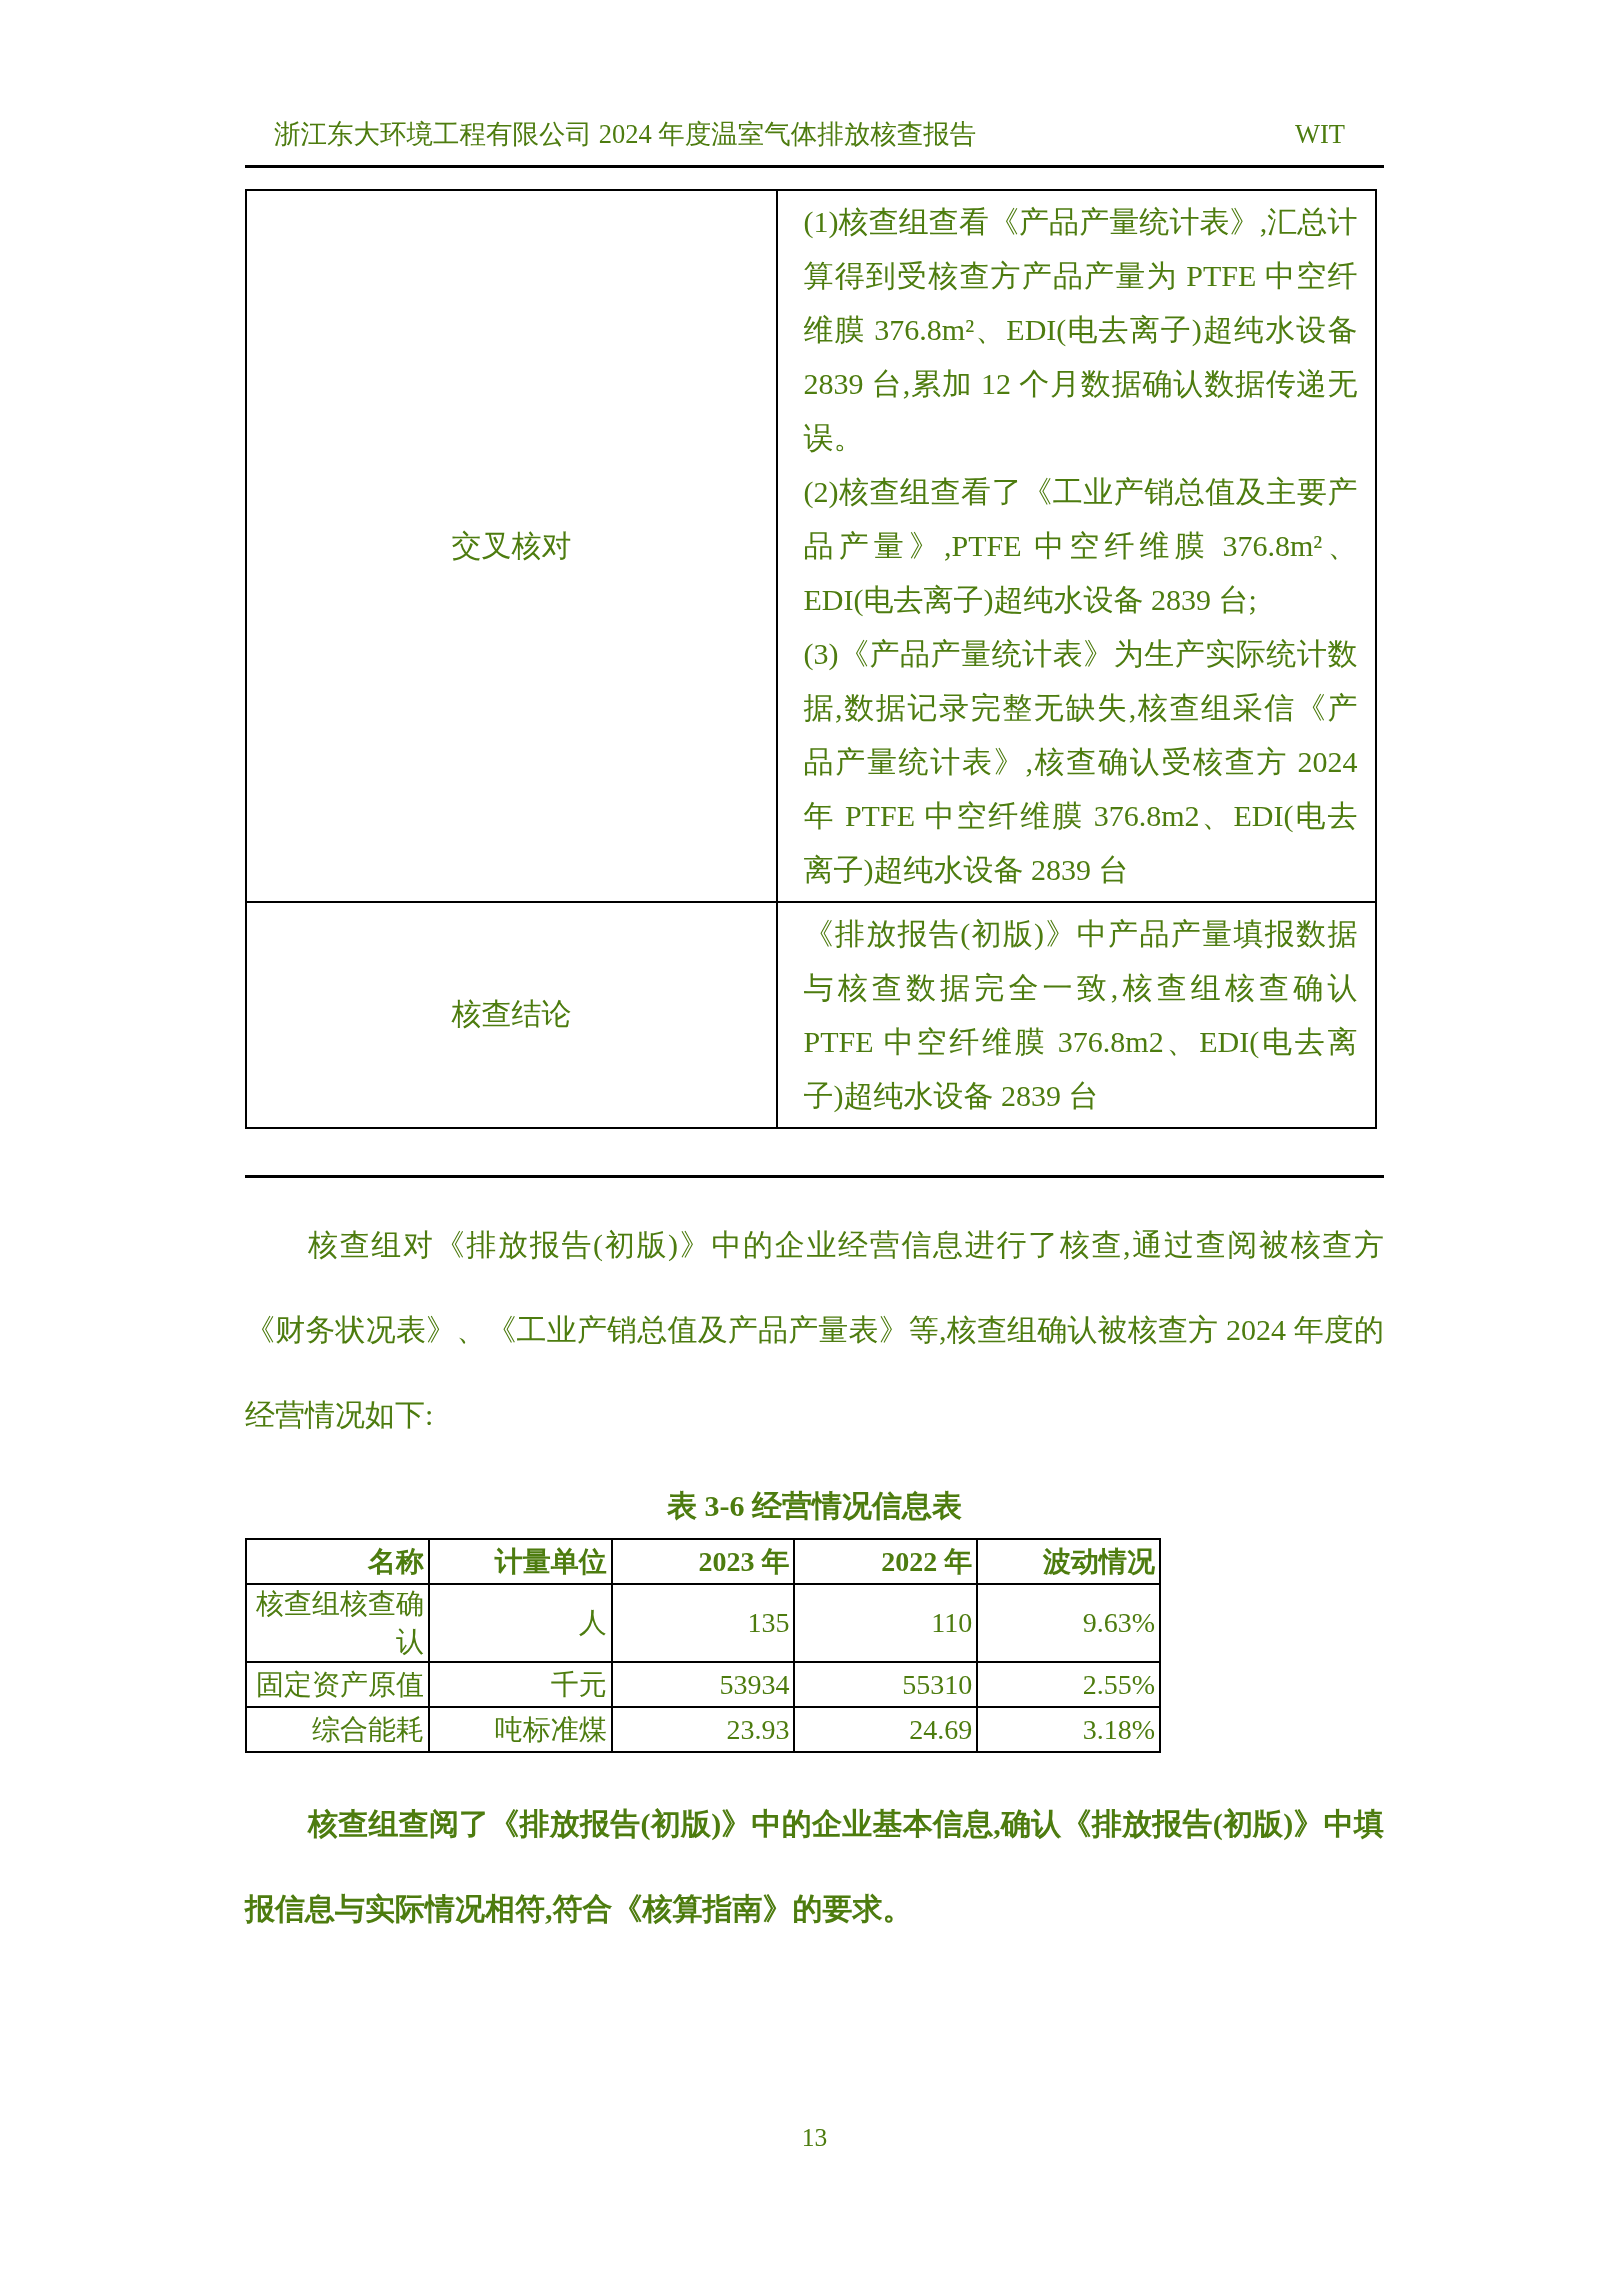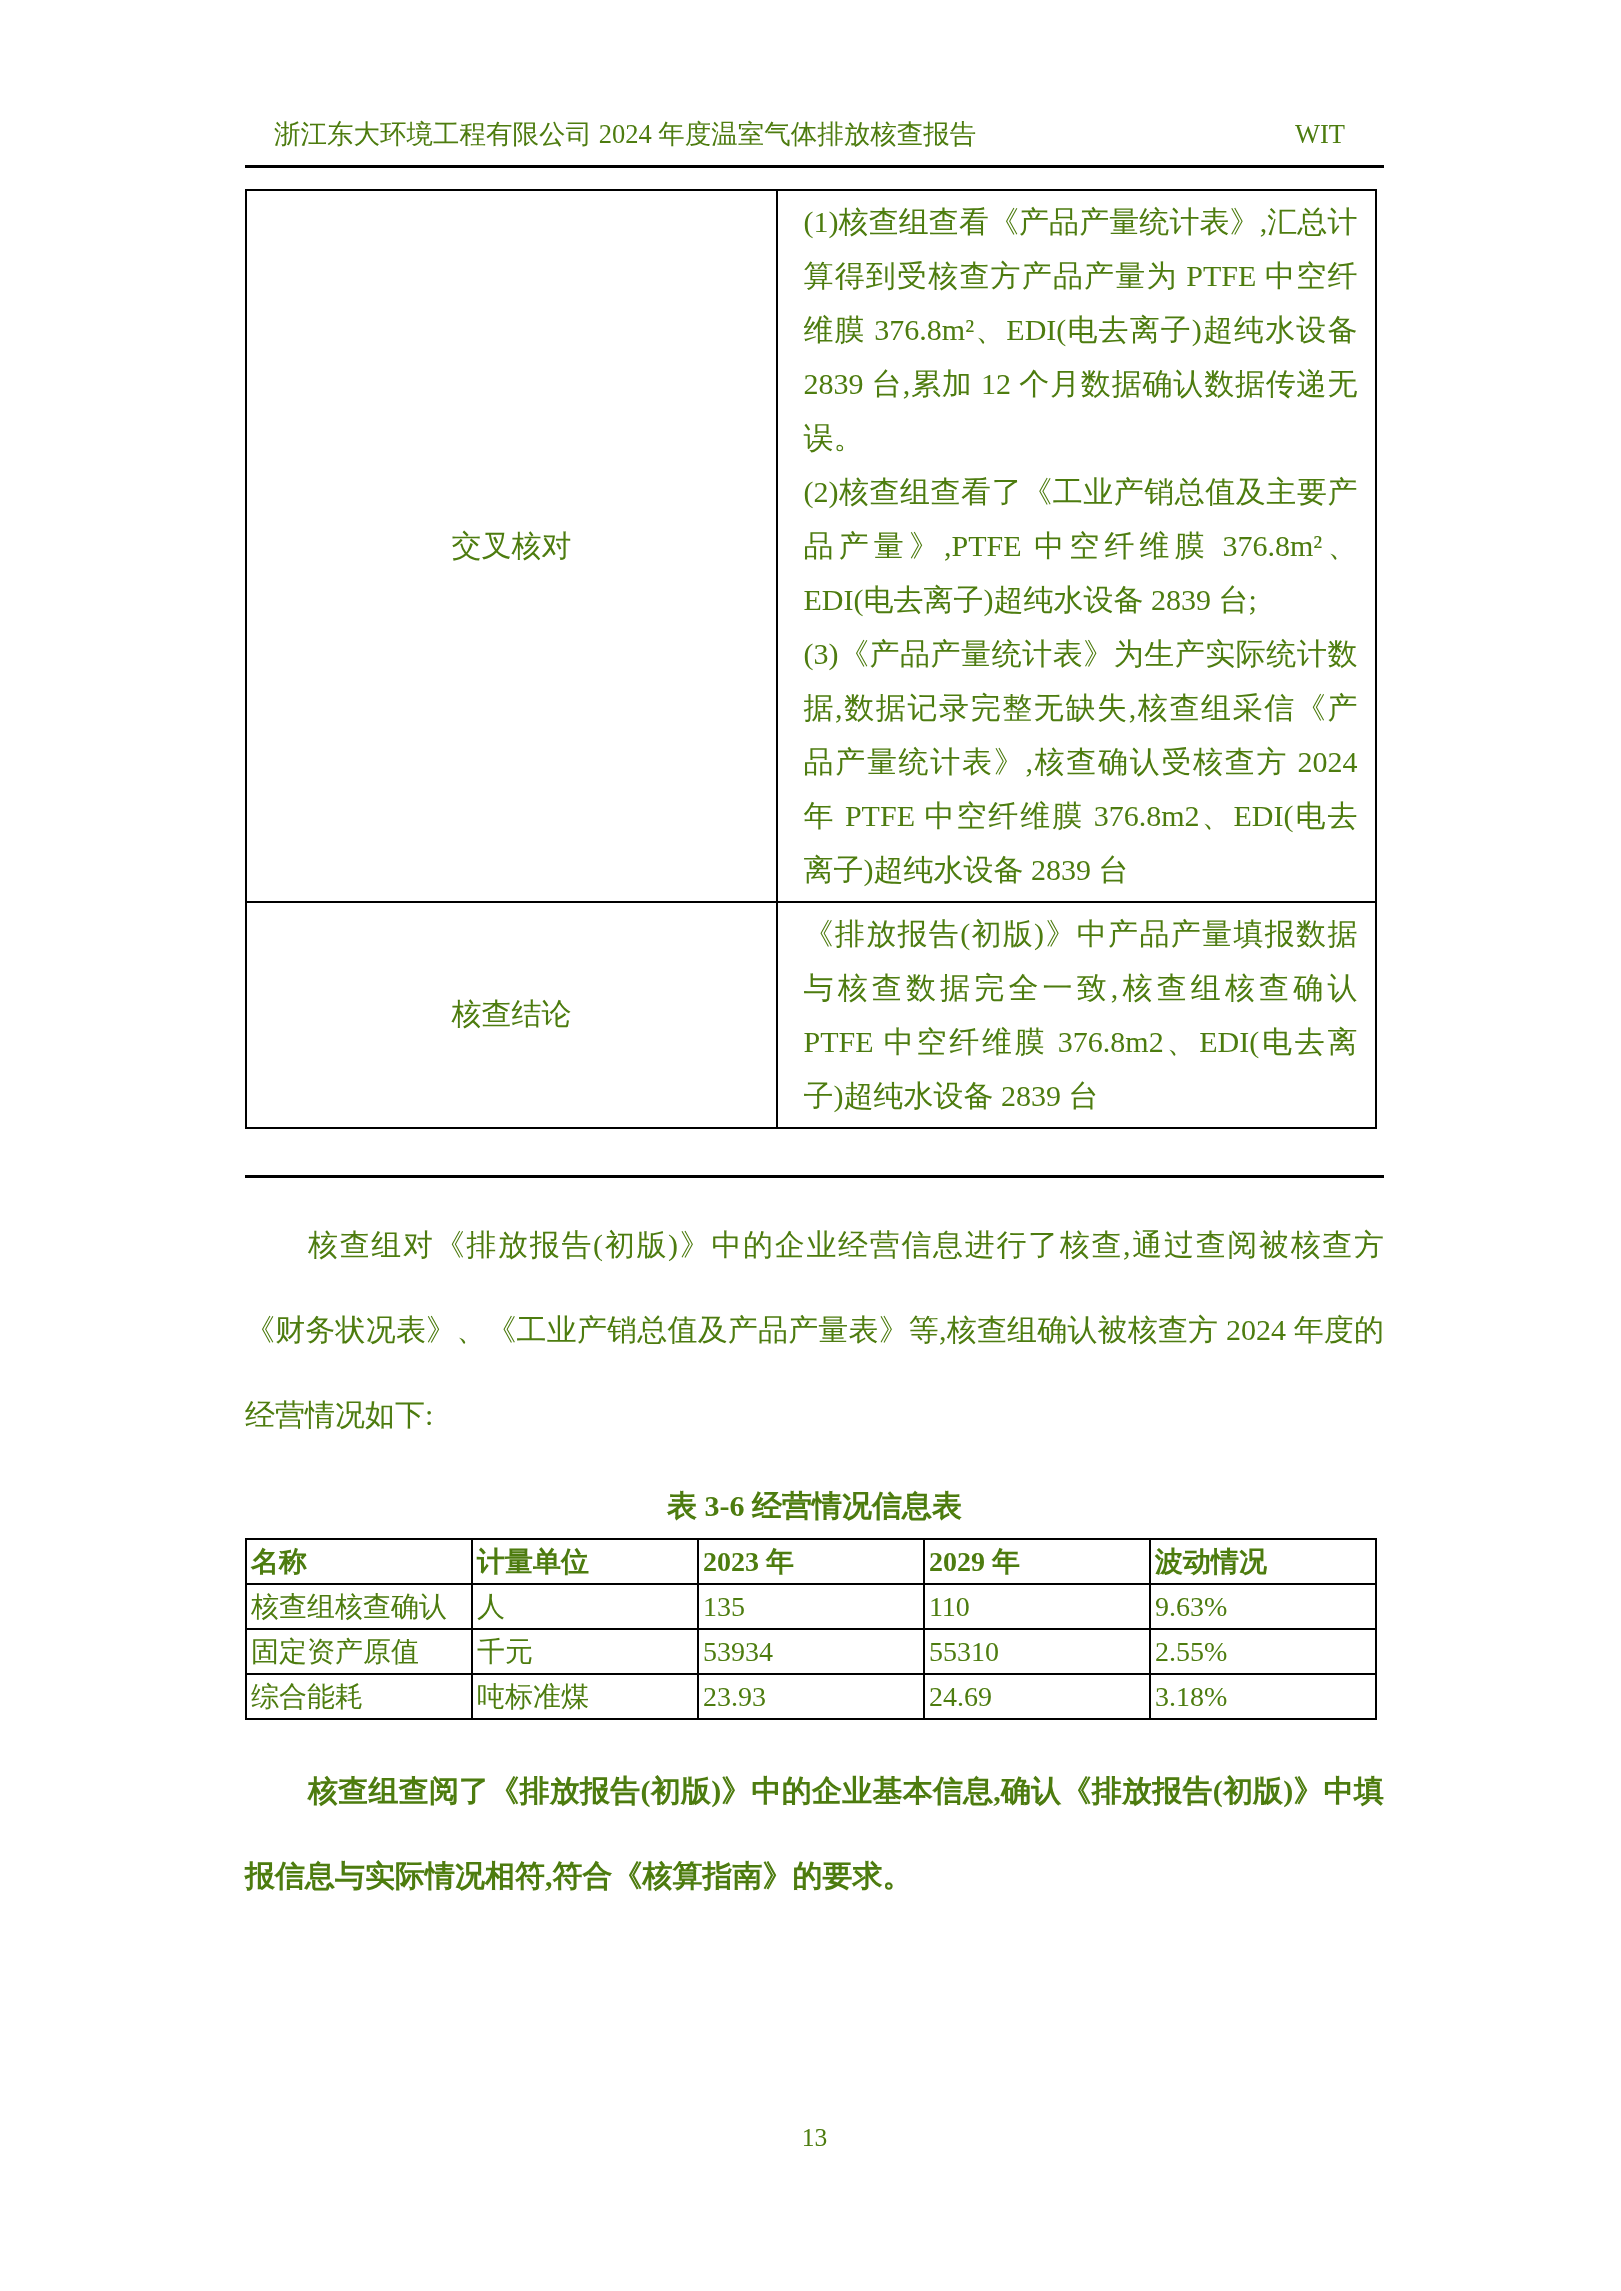--- a/index.html
+++ b/index.html
@@ -81,22 +81,22 @@
     margin-top:3.9px;
     text-align:center;
     font-size:30px;
     font-weight:bold;
     line-height:37px;
   }
   .biz-table {
     border-collapse:collapse;
     table-layout:fixed;
     margin-top:13.7px;
-    width:1132px;
-    text-align:left;
+    width:916px;
+    text-align:right;
   }
   .biz-table th, .biz-table td {
     border:2.9px solid #000;
     height:43px;
     font-size:28px;
     padding:0 3.9px;
     vertical-align:middle;
   }
   .biz-table th { font-weight:bold; }
   
@@ -155,21 +155,21 @@
     <p class="intro-paragraph">核查组对《排放报告(初版)》中的企业经营信息进行了核查,通过查阅被核查方《财务状况表》、《工业产销总值及产品产量表》等,核查组确认被核查方 2024 年度的经营情况如下:</p>
 
     <div class="table-caption">表 3-6 经营情况信息表</div>
 
     <table class="biz-table">
       <thead>
         <tr>
           <th>名称</th>
           <th>计量单位</th>
           <th>2023 年</th>
-          <th>2029 年</th>
+          <th>2022 年</th>
           <th>波动情况</th>
         </tr>
       </thead>
       <tbody>
         <tr>
           <td>核查组核查确认</td>
           <td>人</td>
           <td>135</td>
           <td>110</td>
           <td>9.63%</td>

